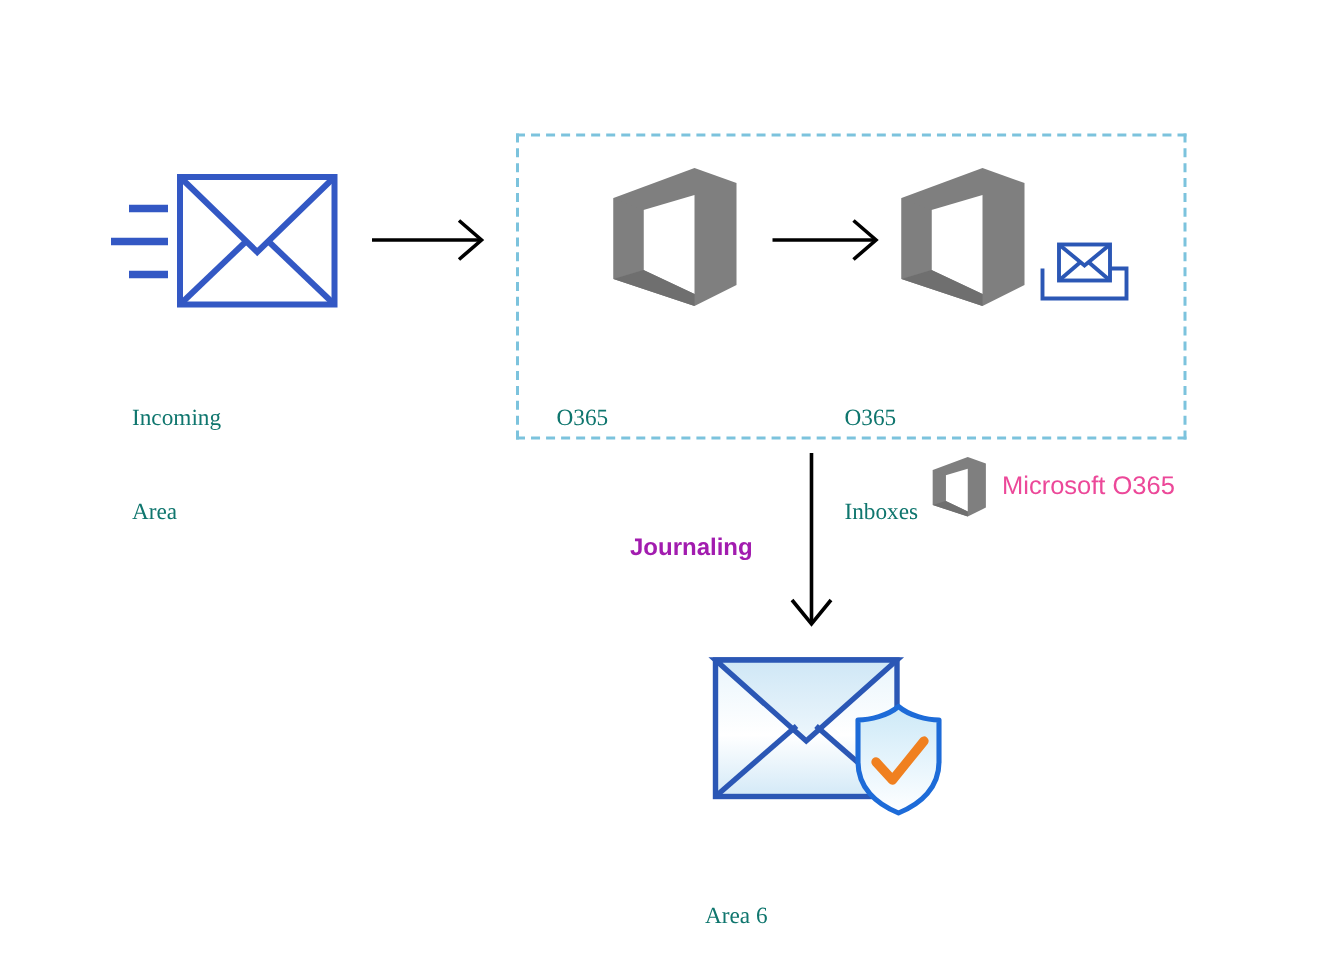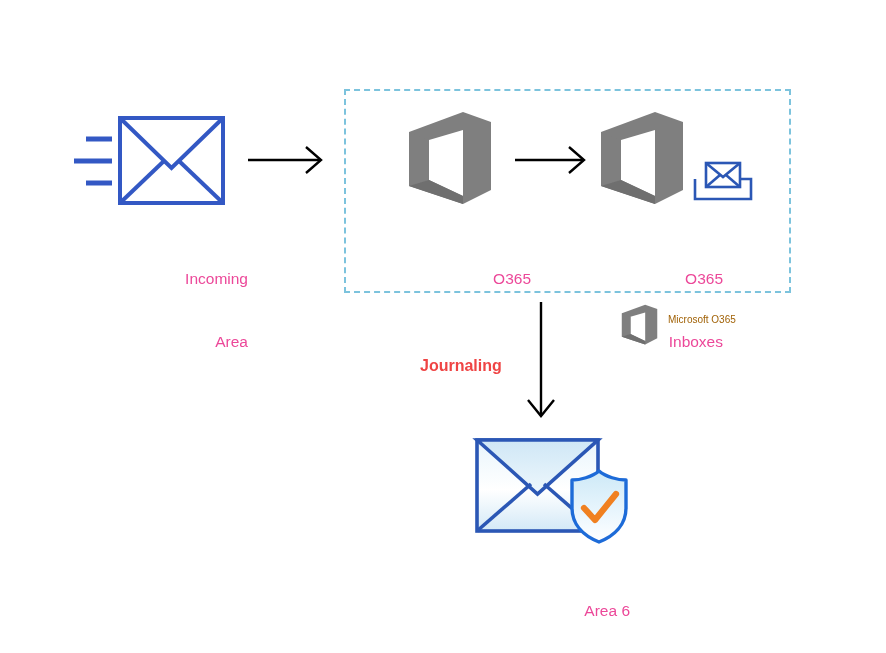--- a/index.html
+++ b/index.html
@@ -16,46 +16,46 @@
     width: 886px;
     height: 653px;
     background: #ffffff;
     overflow: hidden;
   }
   .node {
     position: absolute;
   }
   .caption {
     position: absolute;
-    text-align: right;
-    color: #ec4899;
+    text-align: left;
+    color: #0f766e;
     font-size: 15.5px;
     line-height: 21px;
-    font-family: Liberation Sans, sans-serif;
+    font-family: Liberation Serif, serif;
     white-space: pre;
   }
   .caption-line {
     display: block;
   }
   .group-box {
     position: absolute;
     border: 2px dashed #7cc3dd;
     box-sizing: border-box;
     background: transparent;
   }
   .legend-label {
     position: absolute;
-    color: #a16207;
-    font-size: 10px;
+    color: #ec4899;
+    font-size: 17px;
     font-family: "Liberation Sans", sans-serif;
     white-space: nowrap;
   }
   .edge-label {
     position: absolute;
-    color: #ef4444;
+    color: #a21caf;
     font-size: 16px;
     font-weight: bold;
     font-family: "Liberation Sans", sans-serif;
     white-space: nowrap;
     text-align: right;
   }
   svg { display: block; overflow: visible; }
 </style>
 </head>
 <body>

